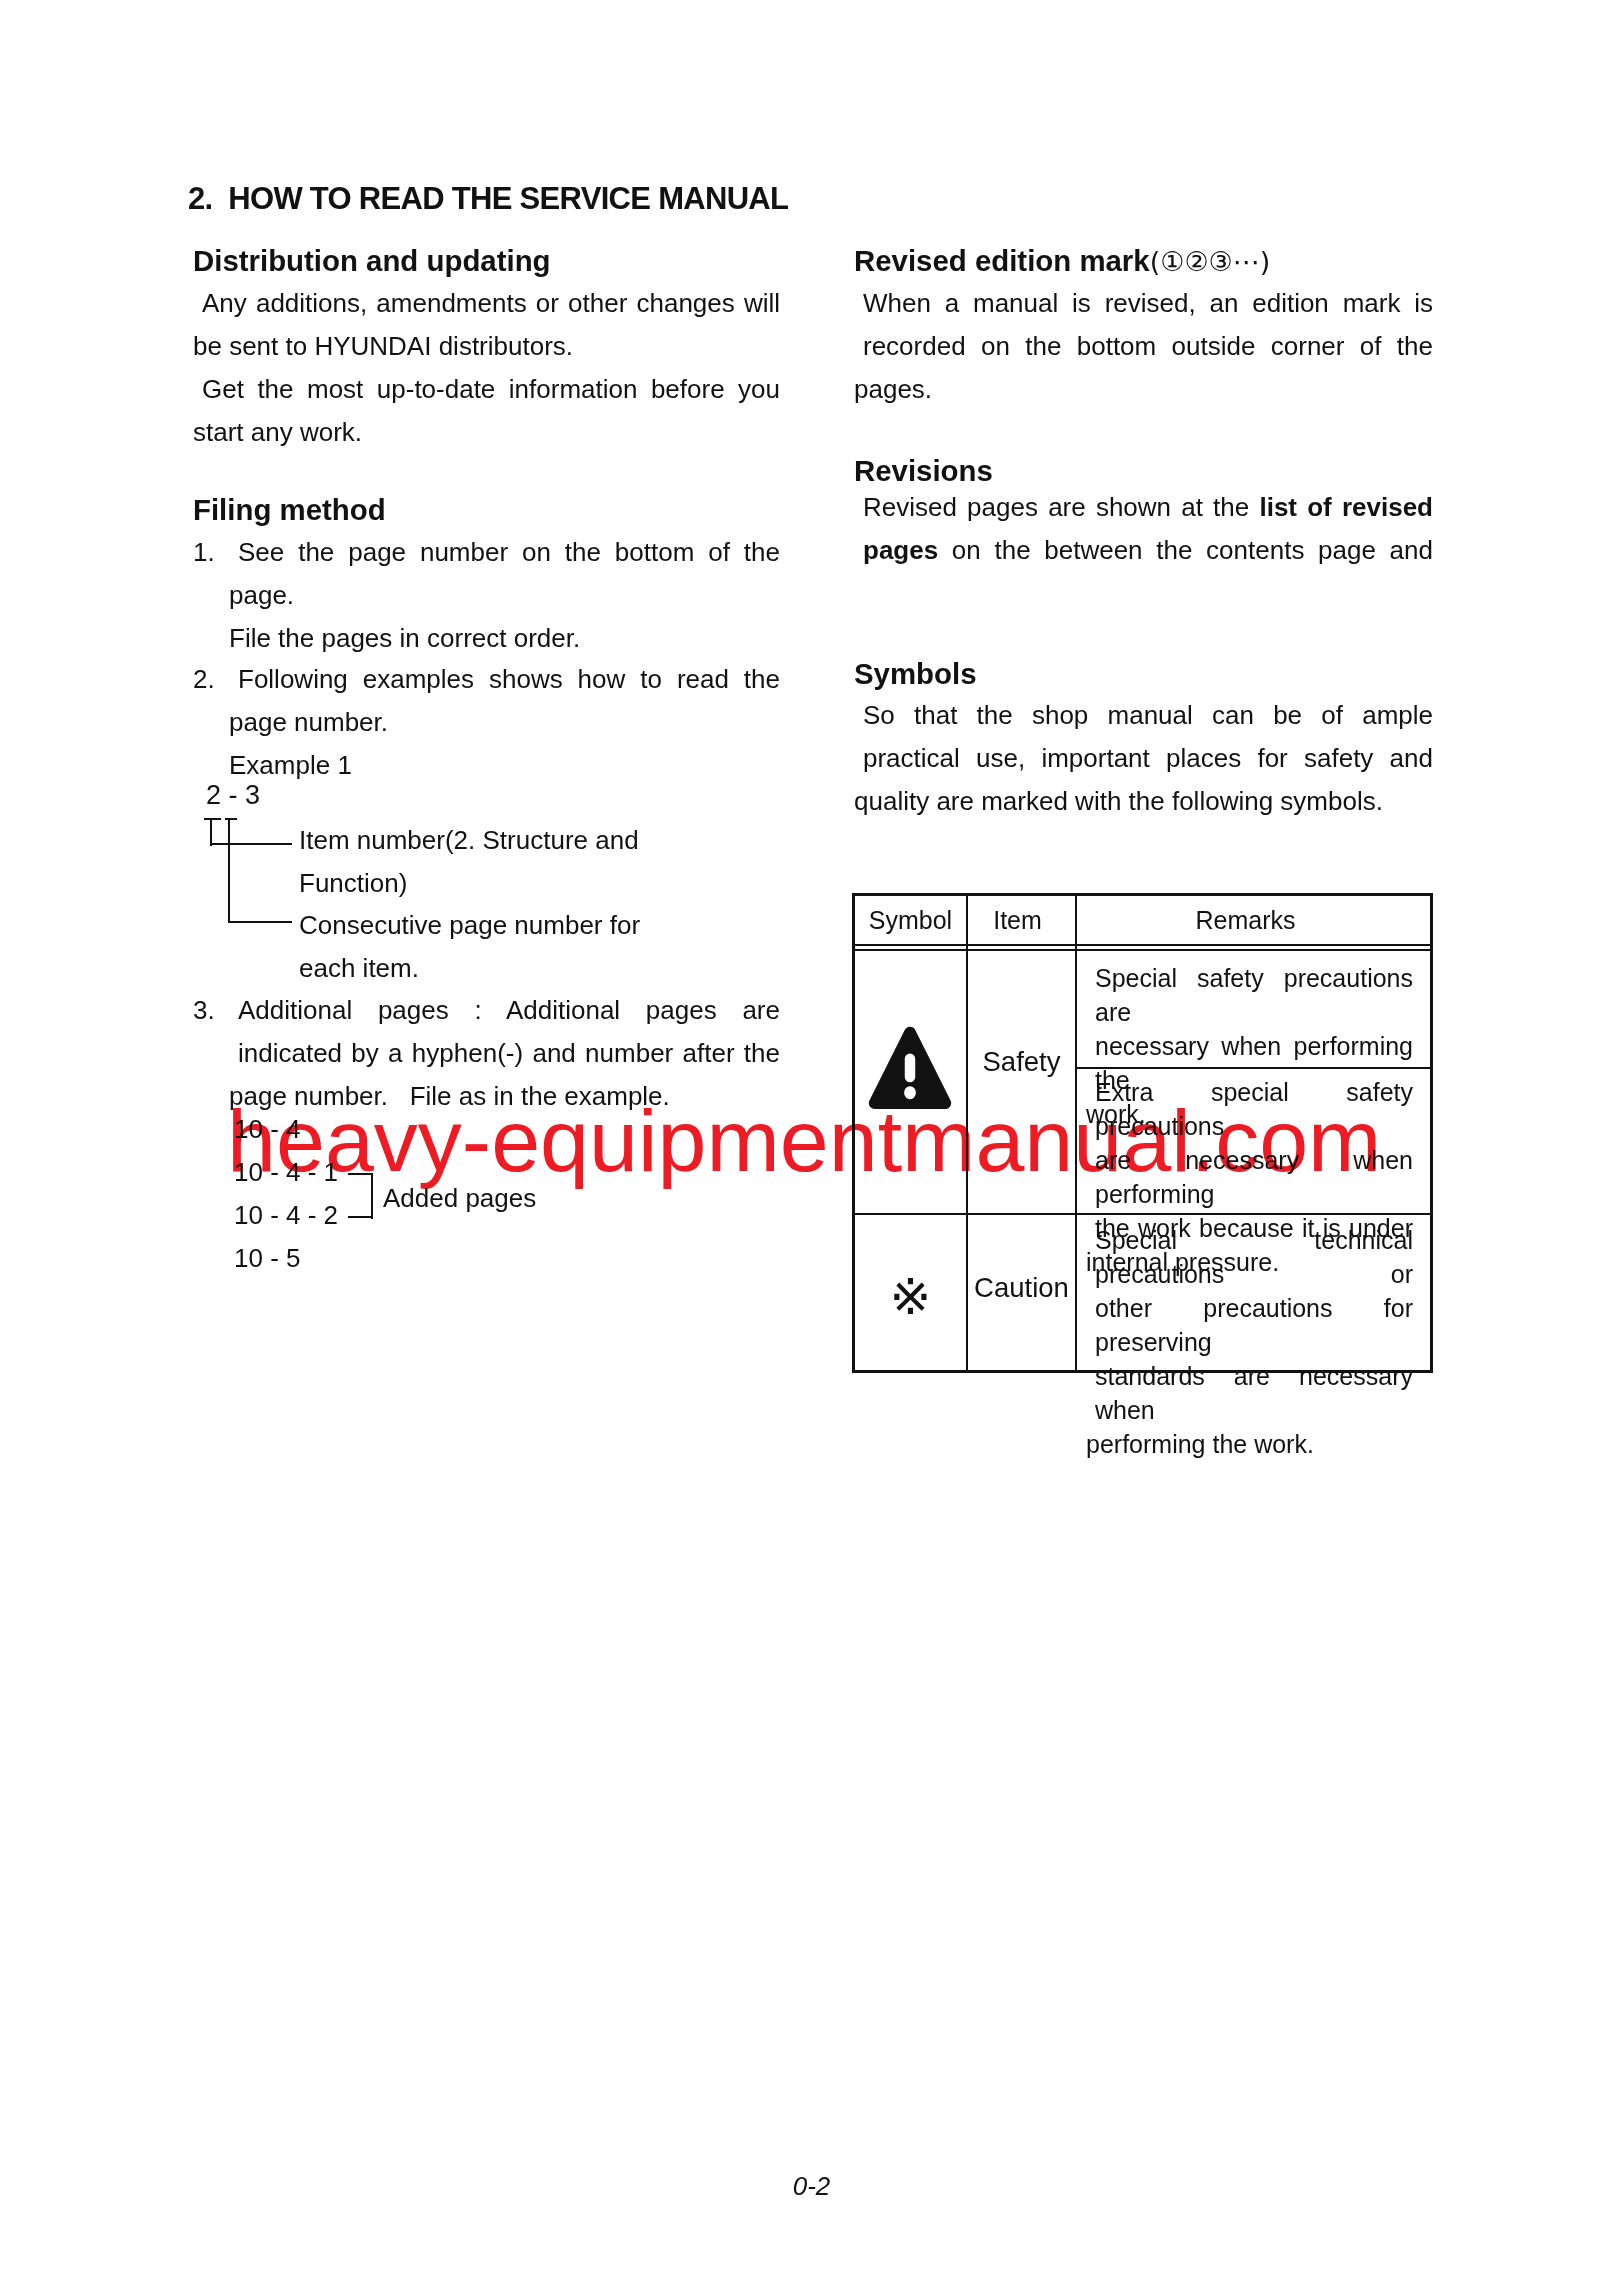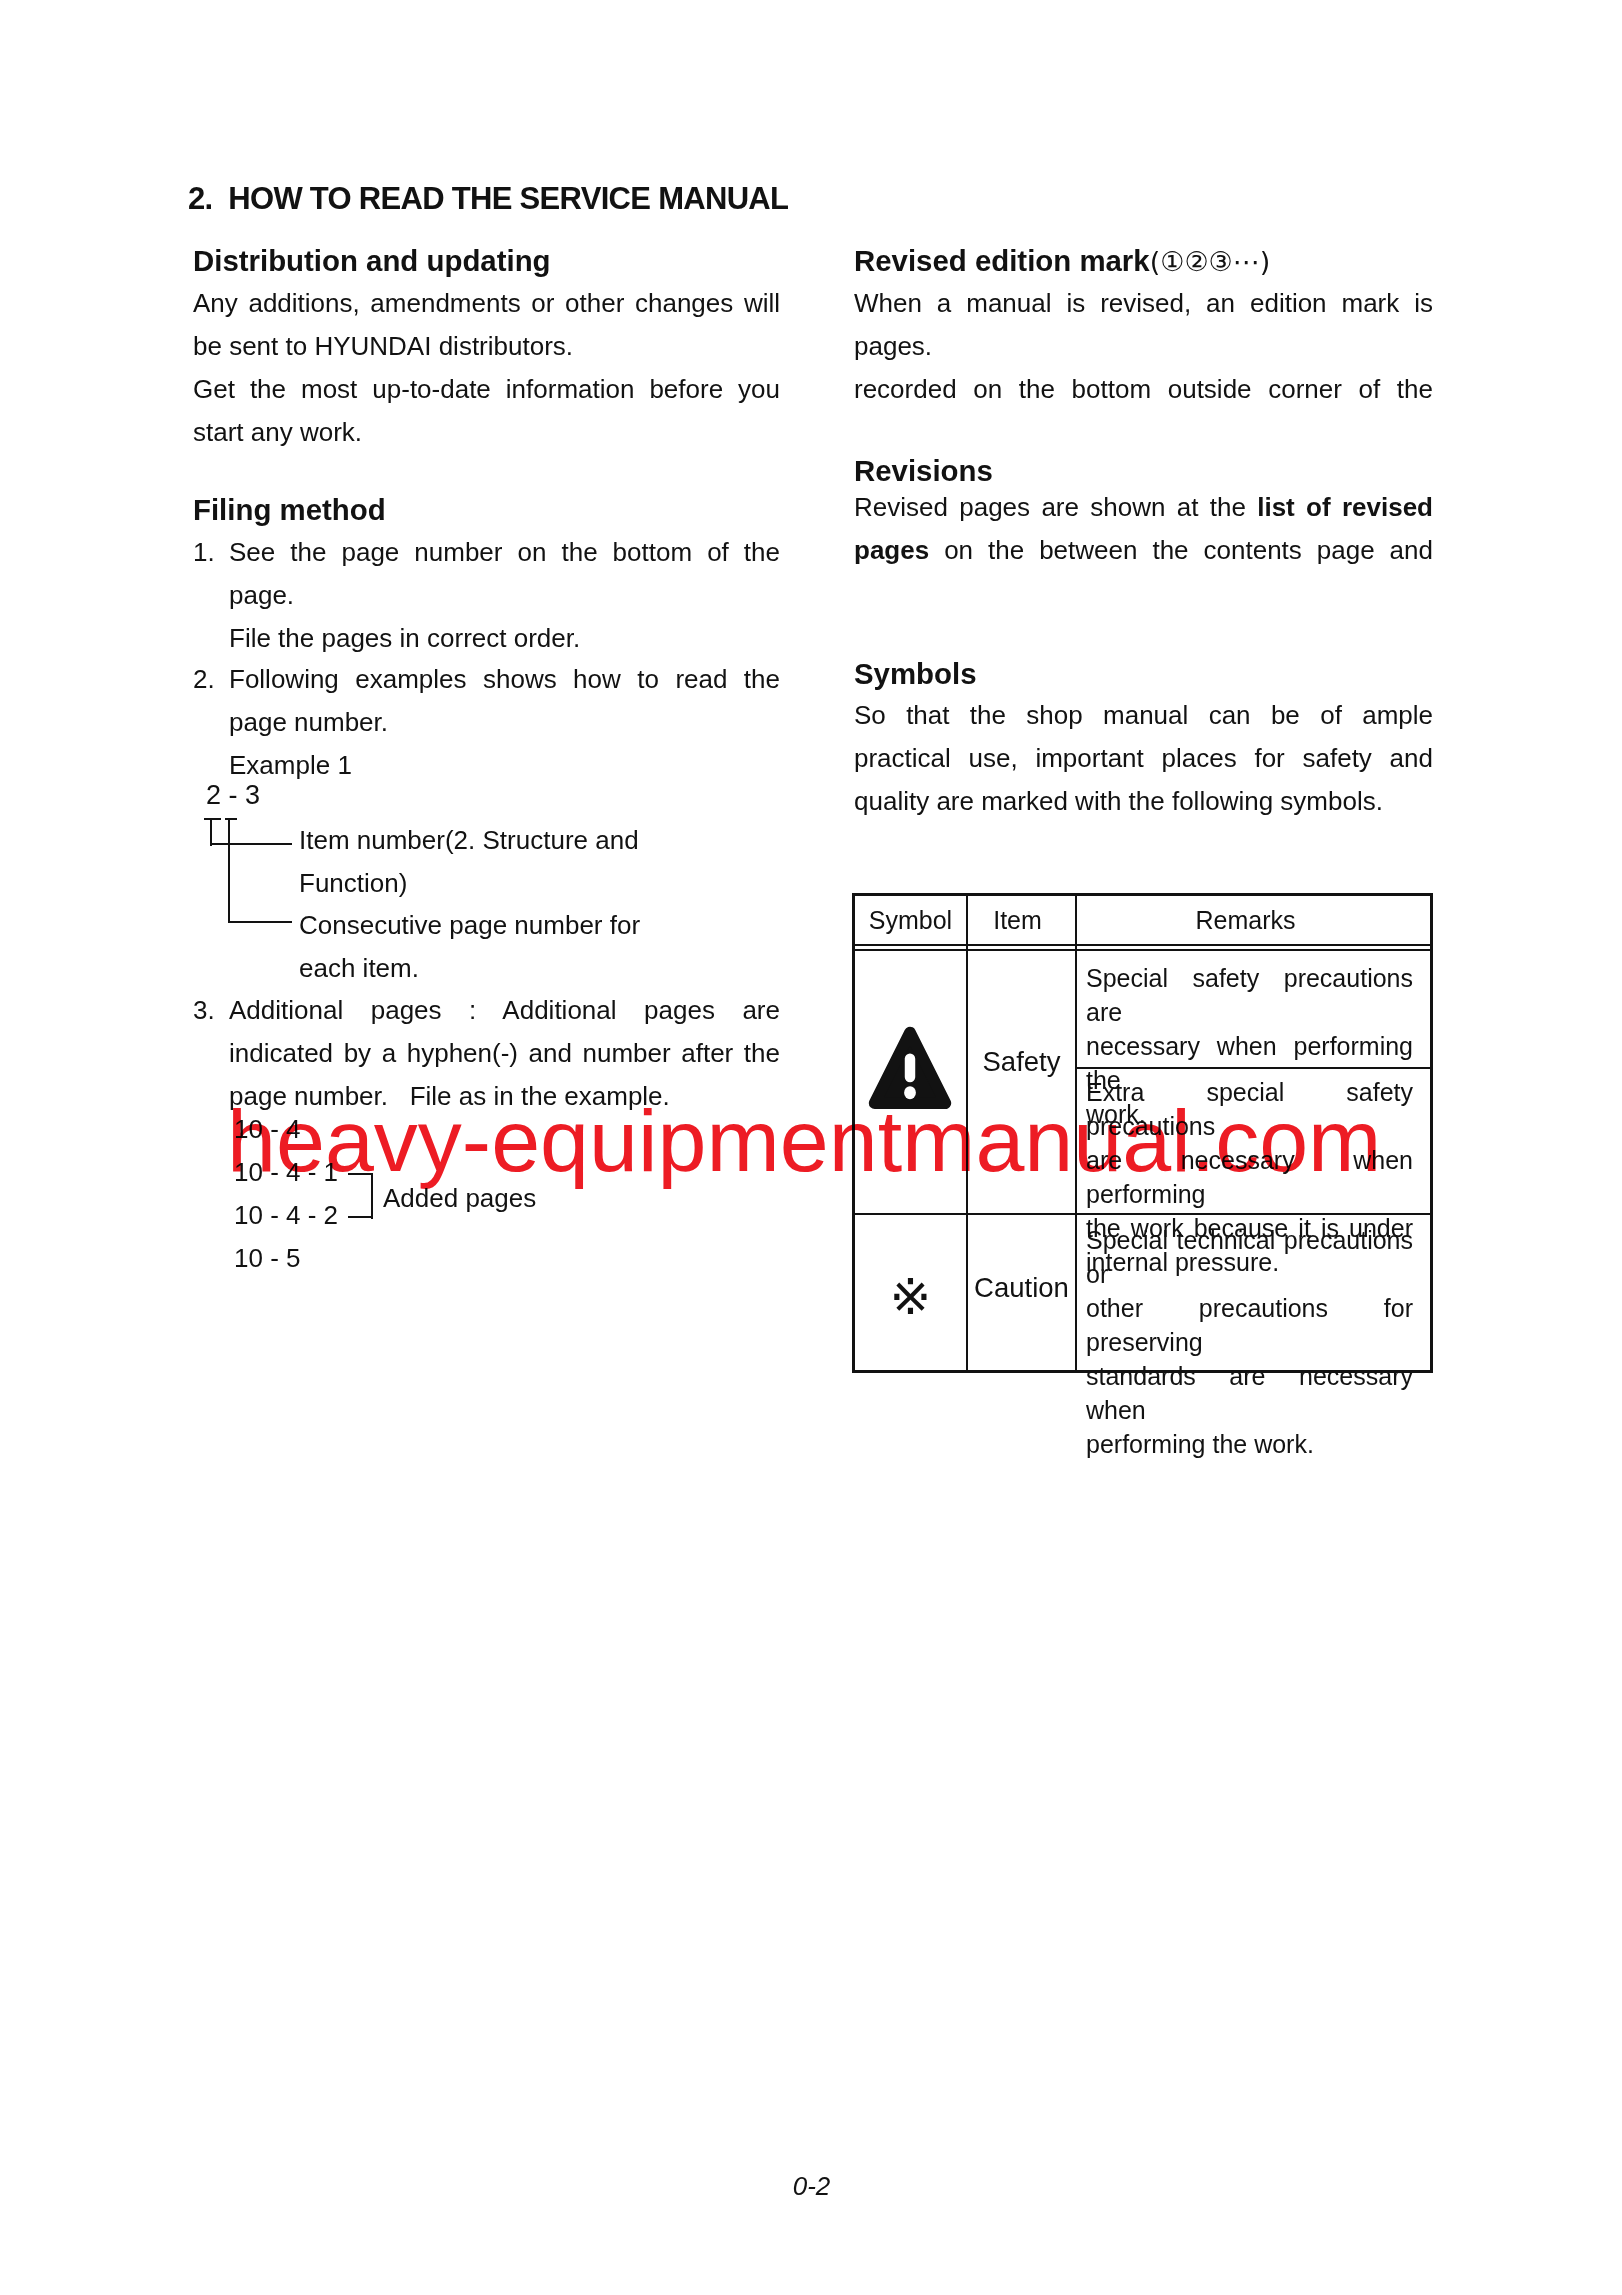--- a/index.html
+++ b/index.html
@@ -3,21 +3,21 @@
 <meta charset="utf-8">
 <style>
   html,body{margin:0;padding:0;background:#888;}
   .page{position:relative;width:1623px;height:2295px;background:#ffffff;overflow:hidden;
         font-family:"Liberation Sans","DejaVu Sans",sans-serif;color:#121212;}
   .abs{position:absolute;}
   .doc-title{font-size:31px;font-weight:bold;letter-spacing:-0.7px;white-space:nowrap;}
   .h{font-size:29.4px;font-weight:bold;line-height:43px;white-space:nowrap;}
   .body-block{font-size:26px;line-height:43px;}
   .line{min-height:43px;}
-  .line.fill{text-align:justify;text-align-last:justify;}
+  .line.fill{text-align:justify;text-align-last:justify;margin-left:9px;}
   .bseg{font-weight:bold;}
   .circ{font-weight:normal;font-family:"DejaVu Sans",sans-serif;font-size:27px;}
   .num-item .num{position:absolute;left:-36px;top:0;}
   .num-item{position:absolute;}
   .code{font-size:27px;white-space:nowrap;}
   .dline{position:absolute;background:#121212;}
   .added-list .line{min-height:43px;}
   
   .stable{position:absolute;left:852px;top:893px;width:575px;height:474px;border:3.3px solid #121212;}
   .stable .vline{position:absolute;top:0;bottom:0;width:2px;background:#121212;}
@@ -101,22 +101,22 @@
   <div class="dline" style="left:348px;top:1173px;width:25px;height:2px;"></div>
   <div class="dline" style="left:371px;top:1173px;width:2px;height:46px;"></div>
   <div class="dline" style="left:348px;top:1216px;width:25px;height:2px;"></div>
   <div class="abs body-block" style="left:383px;top:1177px;white-space:nowrap;">Added pages</div>
 
   <div class="abs h" style="left:854px;top:239px;">
     <span>Revised edition mark</span><span class="circ">(①②③⋯)</span>
   </div>
   <div class="abs body-block" style="left:854px;top:282px;width:579px;">
       <div class="line fill">When a manual is revised, an edition mark is</div>
+      <div class="line fill">recorded on the bottom outside corner of the</div>
       <div class="line">pages.</div>
-      <div class="line fill">recorded on the bottom outside corner of the</div>
     </div>
 
   <div class="abs h" style="left:854px;top:449px;">Revisions</div>
   <div class="abs body-block" style="left:854px;top:486px;width:579px;">
       <div class="line fill"><span>Revised pages are shown at the </span><span class="bseg">list of revised</span></div>
       <div class="line fill"><span class="bseg">pages</span><span> on the between the contents page and</span></div>
     </div>
 
   <div class="abs h" style="left:854px;top:652px;">Symbols</div>
   <div class="abs body-block" style="left:854px;top:694px;width:579px;">

